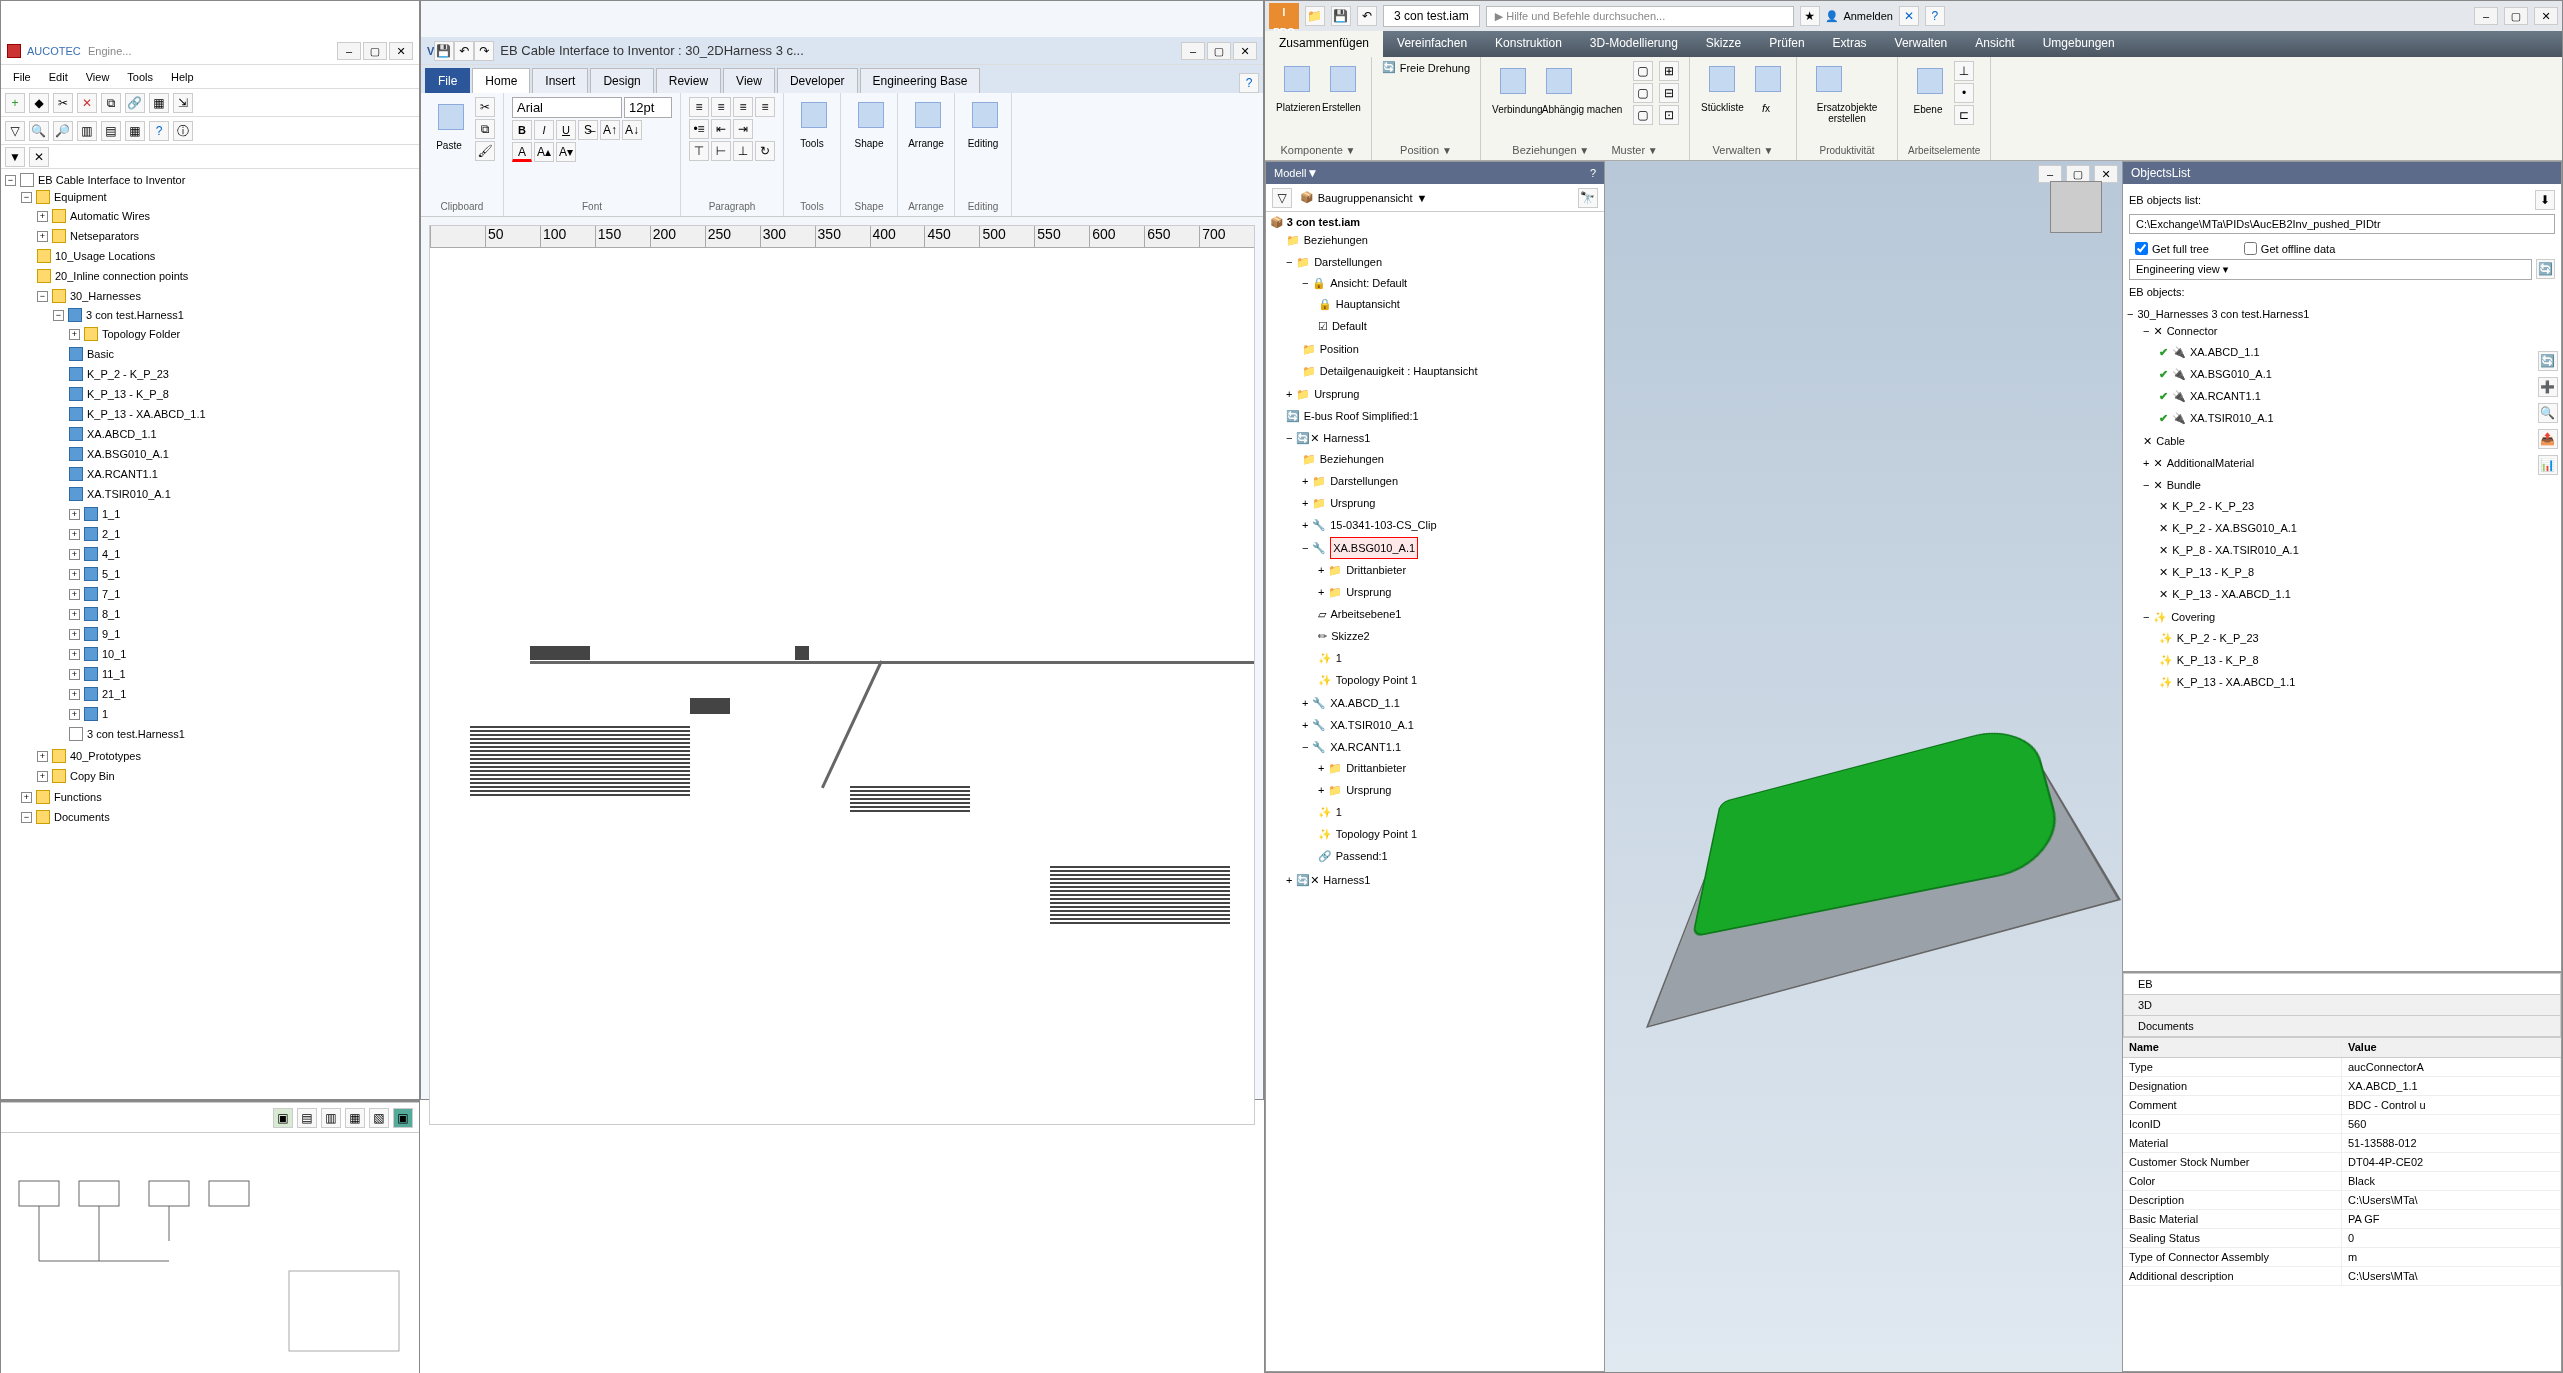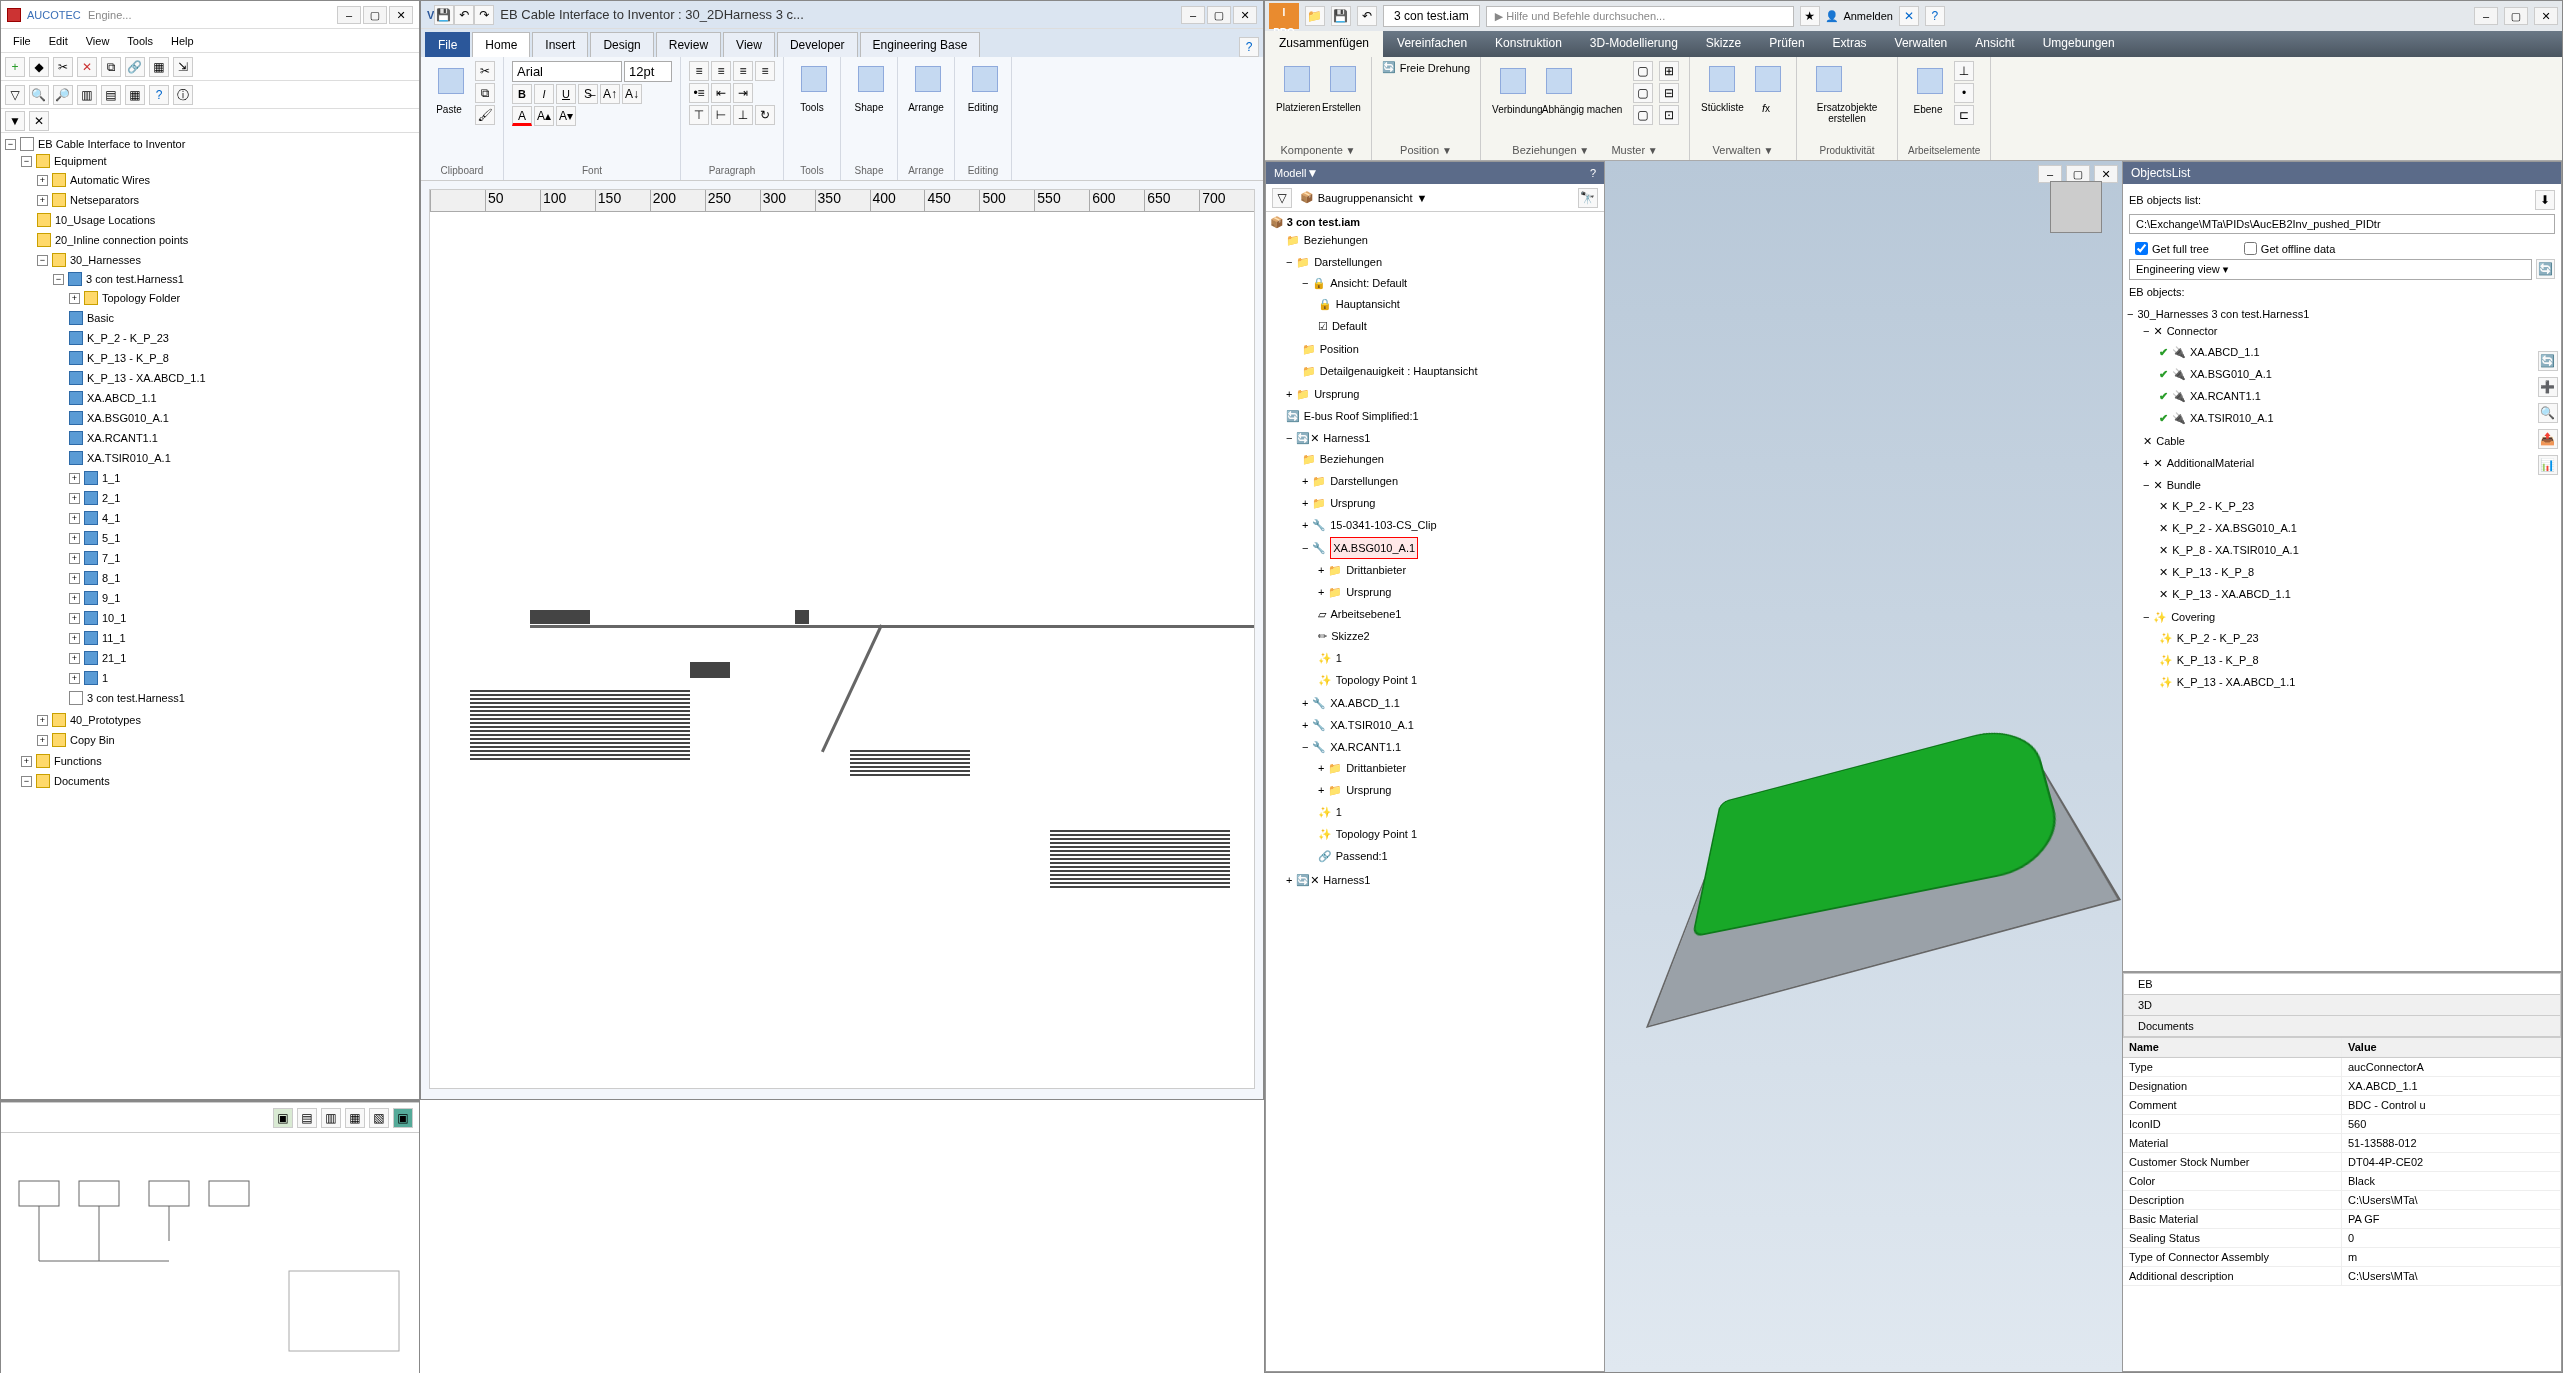--- a/index.html
+++ b/index.html
@@ -1,21 +1,21 @@
 <!DOCTYPE html>
 <html><head>
 <meta charset="utf-8">
 <style>
 * { box-sizing: border-box; margin: 0; padding: 0; font-family: "Segoe UI", Tahoma, sans-serif; font-size: 11px; }
 body { background: #fff; width: 2563px; height: 1373px; position: relative; overflow: hidden; }
 .app { position: absolute; border: 1px solid #888; background: #fff; }
 
 
 .aucotec { left: 0; top: 0; width: 420px; height: 1100px; }
-.titlebar { height: 28px; background: #fff; display: flex; align-items: center; padding: 0 6px; border-bottom: 1px solid #ddd; }
+.titlebar { height: 28px; background: #fff; display: flex; align-items: center; padding: 0 6px; border-bottom: 1px solid #ddd; margin-top: 36px; }
 .titlebar .title { color: #3a6fb7; font-size: 13px; margin-left: 6px; flex: 1; }
 .titlebar .winbtns { display: flex; gap: 2px; }
 .winbtn { width: 24px; height: 18px; border: 1px solid #ccc; text-align: center; line-height: 16px; background: #f5f5f5; cursor: pointer; }
 .menubar { height: 24px; display: flex; align-items: center; padding: 0 4px; gap: 2px; border-bottom: 1px solid #ddd; }
 .menubar .menuitem { padding: 3px 8px; cursor: pointer; }
 .toolbar { height: 28px; display: flex; align-items: center; padding: 0 4px; gap: 4px; border-bottom: 1px solid #ddd; }
 .tbtn { width: 20px; height: 20px; border: 1px solid #ccc; background: #f8f8f8; text-align: center; line-height: 18px; cursor: pointer; font-size: 12px; }
 .tree { padding: 4px; overflow: auto; height: 960px; }
 .tree ul { list-style: none; padding-left: 16px; }
 .tree li { padding: 1px 0; white-space: nowrap; line-height: 18px; }

